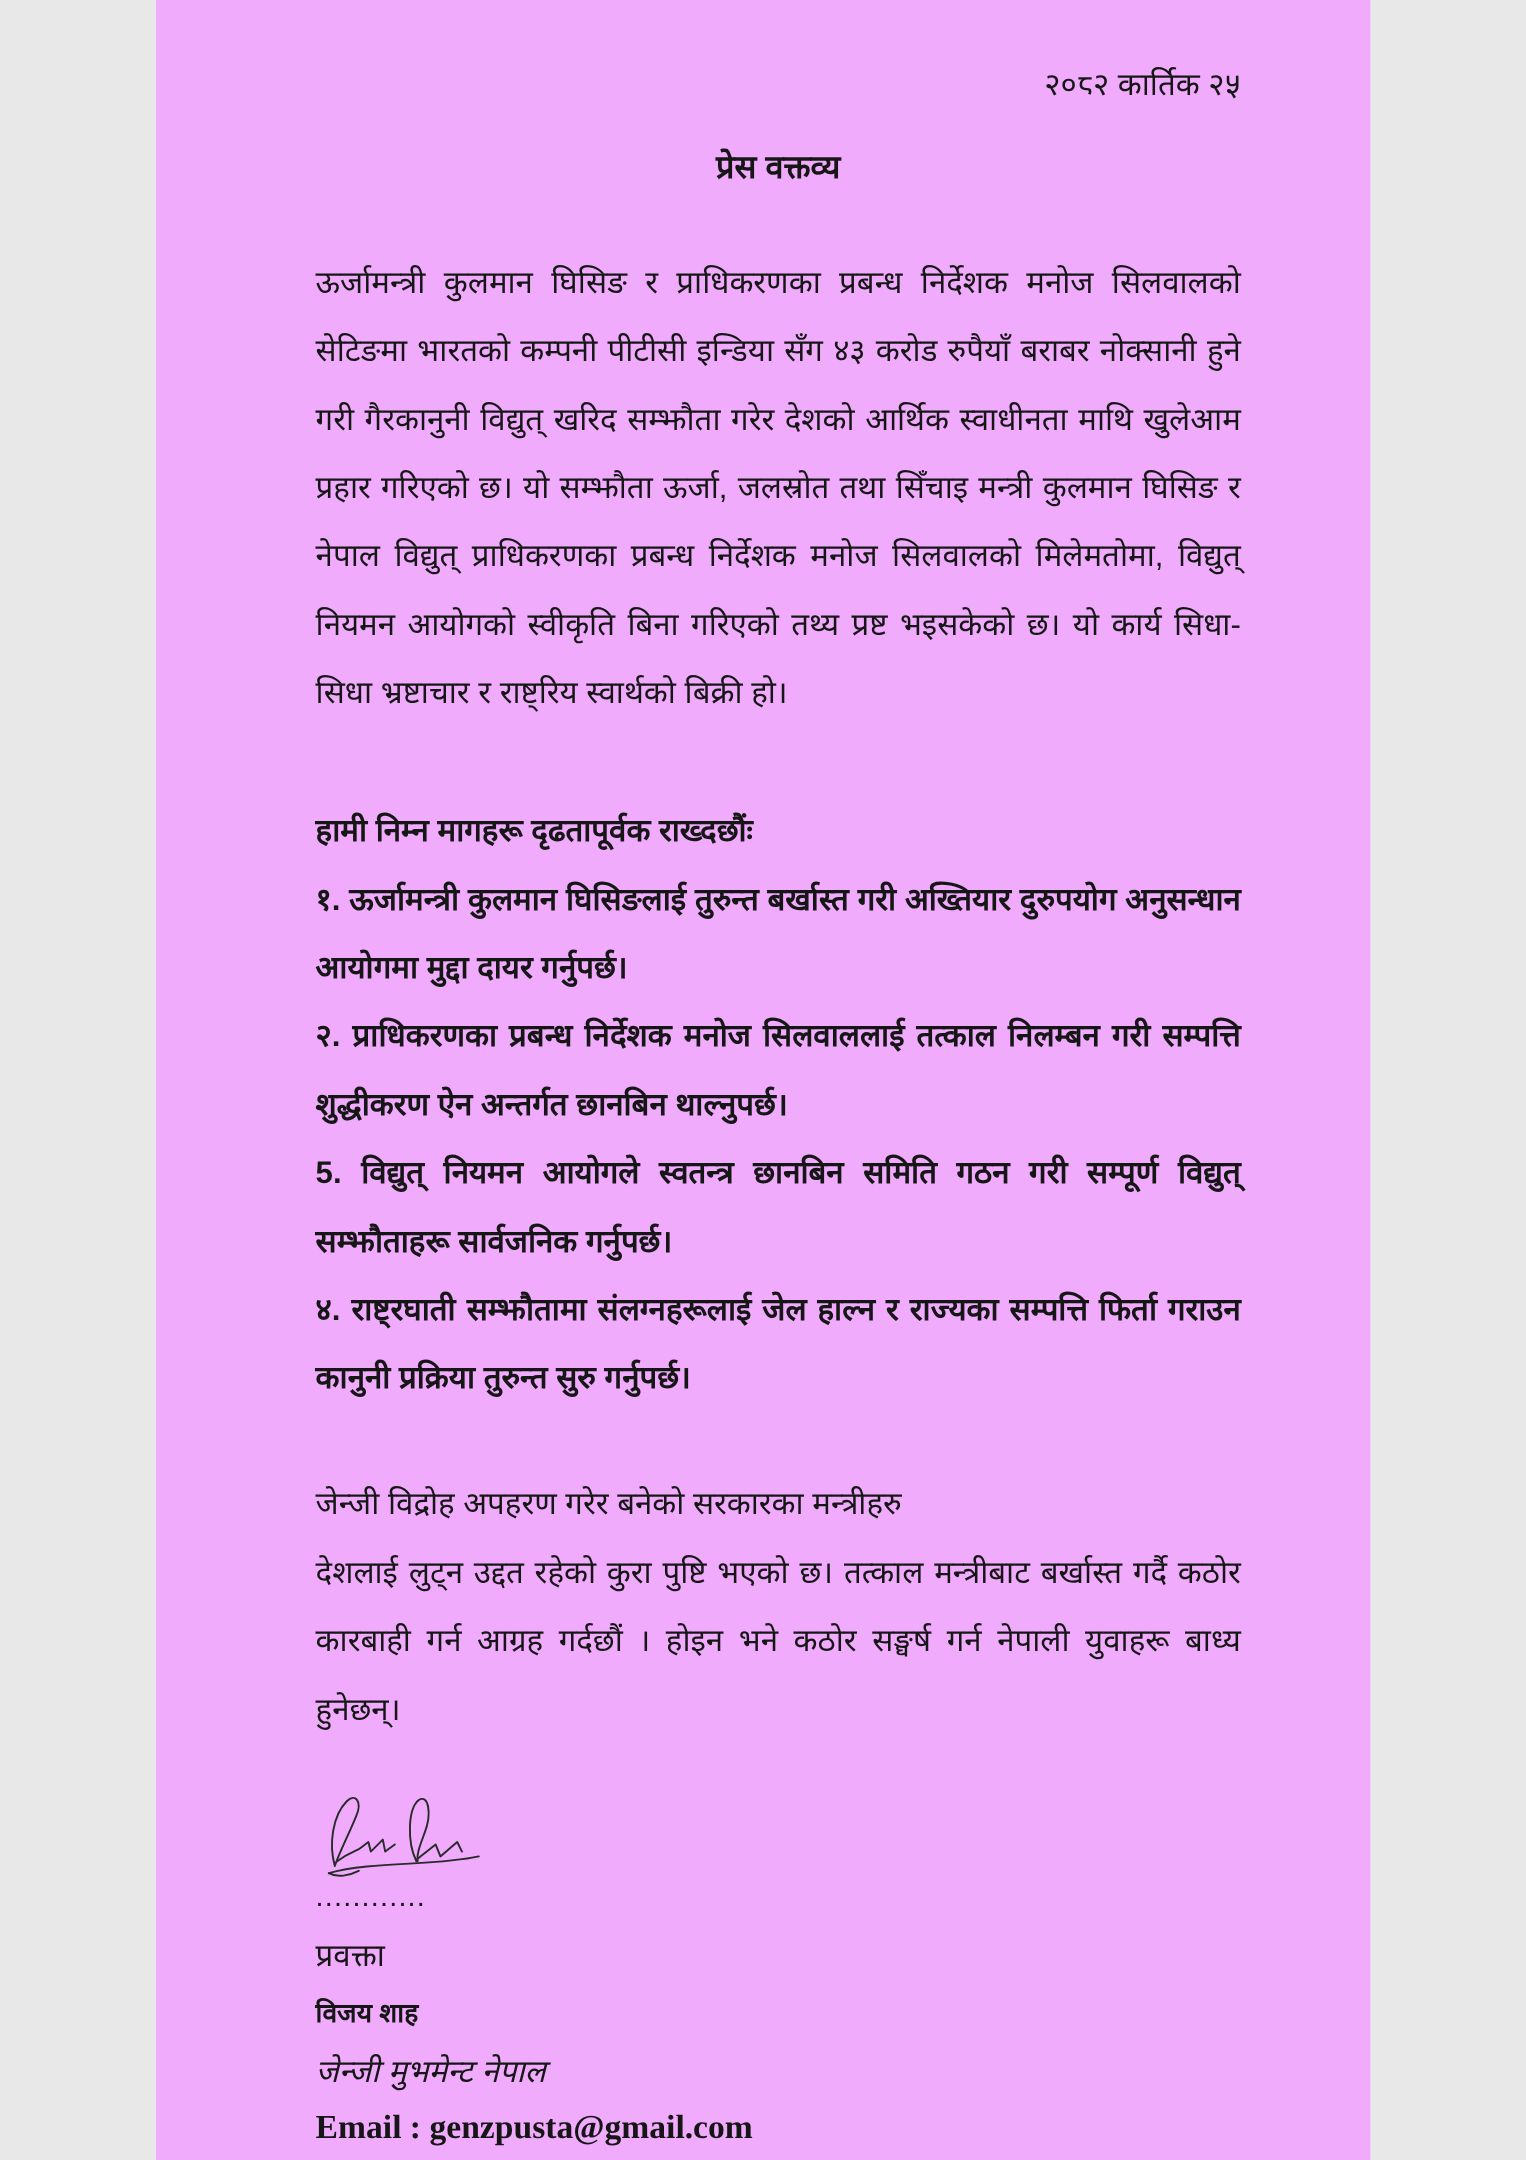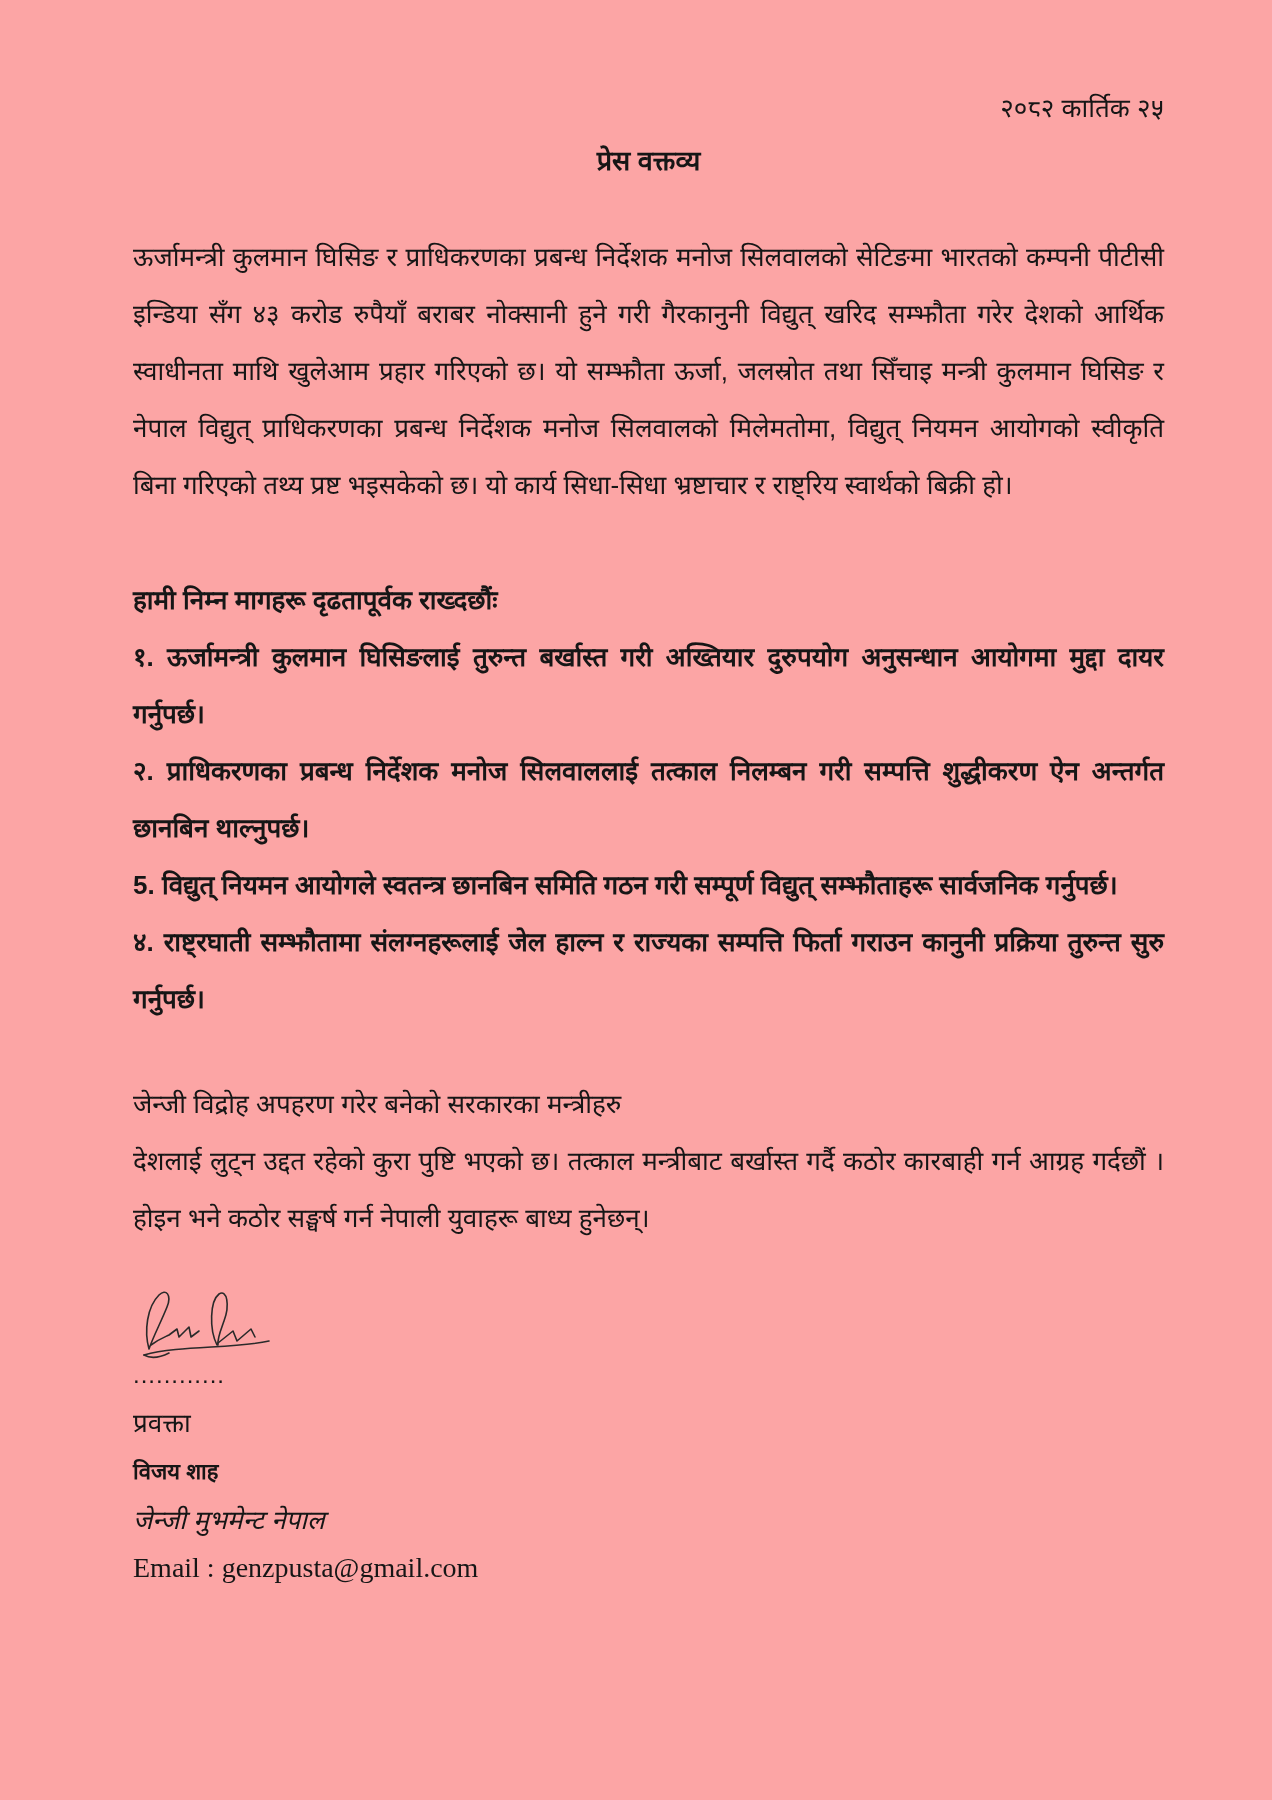--- a/index.html
+++ b/index.html
@@ -1,37 +1,37 @@
 <!DOCTYPE html>
 <html lang="ne"><head>
 <meta charset="utf-8">
 <style>
   html, body { margin: 0; padding: 0; background: #e8e8e8; }
   .page {
     position: relative;
-    width: 1272px;
+    width: 1012px;
     height: 1800px;
     margin: 0 auto;
-    background: #fca5a5;
+    background: #f0abfc;
     box-sizing: border-box;
-    padding: 92px 108px 0 133px;
+    padding: 54px 108px 0 133px;
     color: #161616;
     font-family: "Liberation Sans", "DejaVu Sans", sans-serif;
     overflow: hidden;
   }
   .date-line {
     text-align: right;
     font-size: 26px;
     line-height: 1.3;
   }
   .doc-title {
     text-align: center;
     font-weight: bold;
     font-size: 27px;
-    margin-top: 18px;
+    margin-top: 34px;
     line-height: 1.3;
   }
   .headline {
     text-align: center;
     font-weight: bold;
     font-size: 27px;
     margin-top: 42px;
     line-height: 1.55;
   }
   .intro {
@@ -77,20 +77,21 @@
     margin-top: -2px;
   }
   .sig-role { font-size: 26px; margin-top: 18px; line-height: 1.4; }
   .sig-name { font-size: 22px; font-weight: bold; margin-top: 16px; line-height: 1.4; }
   .sig-org  { font-size: 26px; margin-top: 14px; line-height: 1.4; font-style: italic; }
   .sig-email {
     font-family: "Liberation Serif", "DejaVu Serif", serif;
     font-size: 28px;
     margin-top: 10px;
     line-height: 1.4;
+    font-weight: bold;
   }
 </style>
 </head>
 <body>
 
 <div class="page">
 
   <div class="date-line">२०८२ कार्तिक २५</div>
 
   <div class="doc-title">प्रेस वक्तव्य</div>

